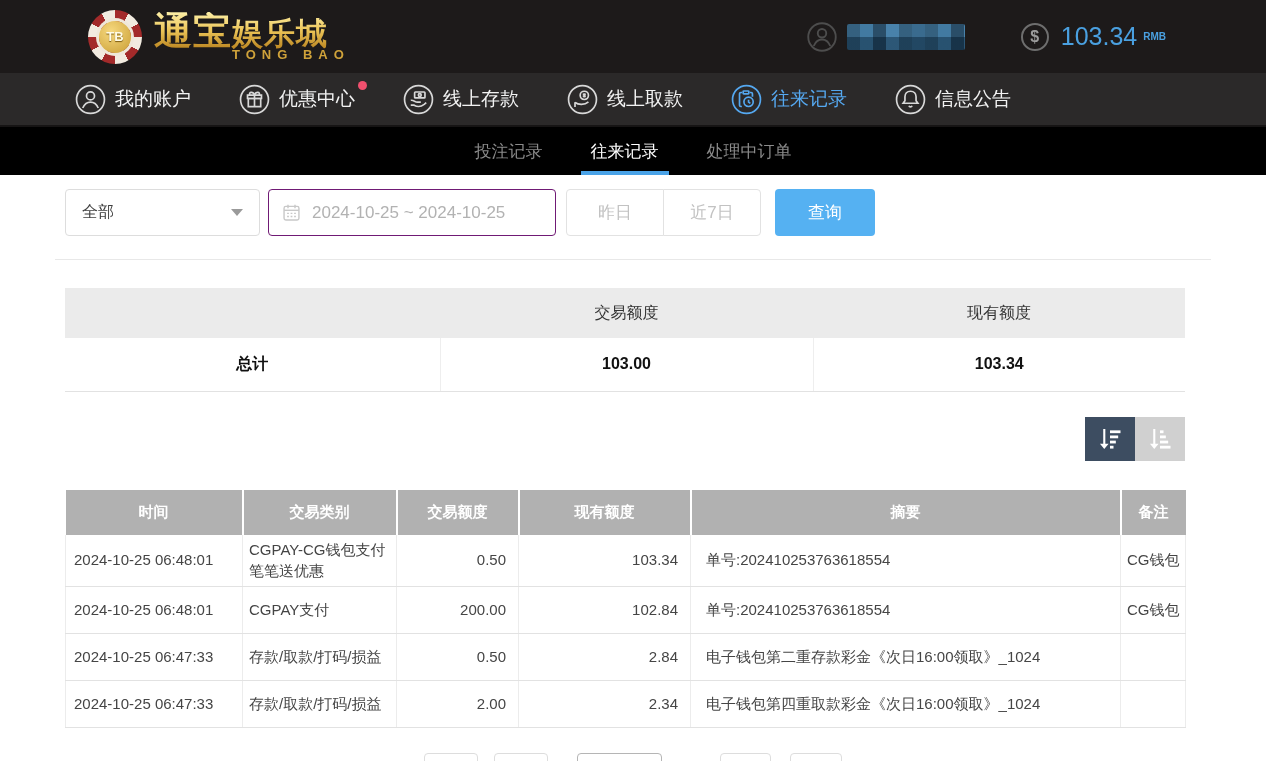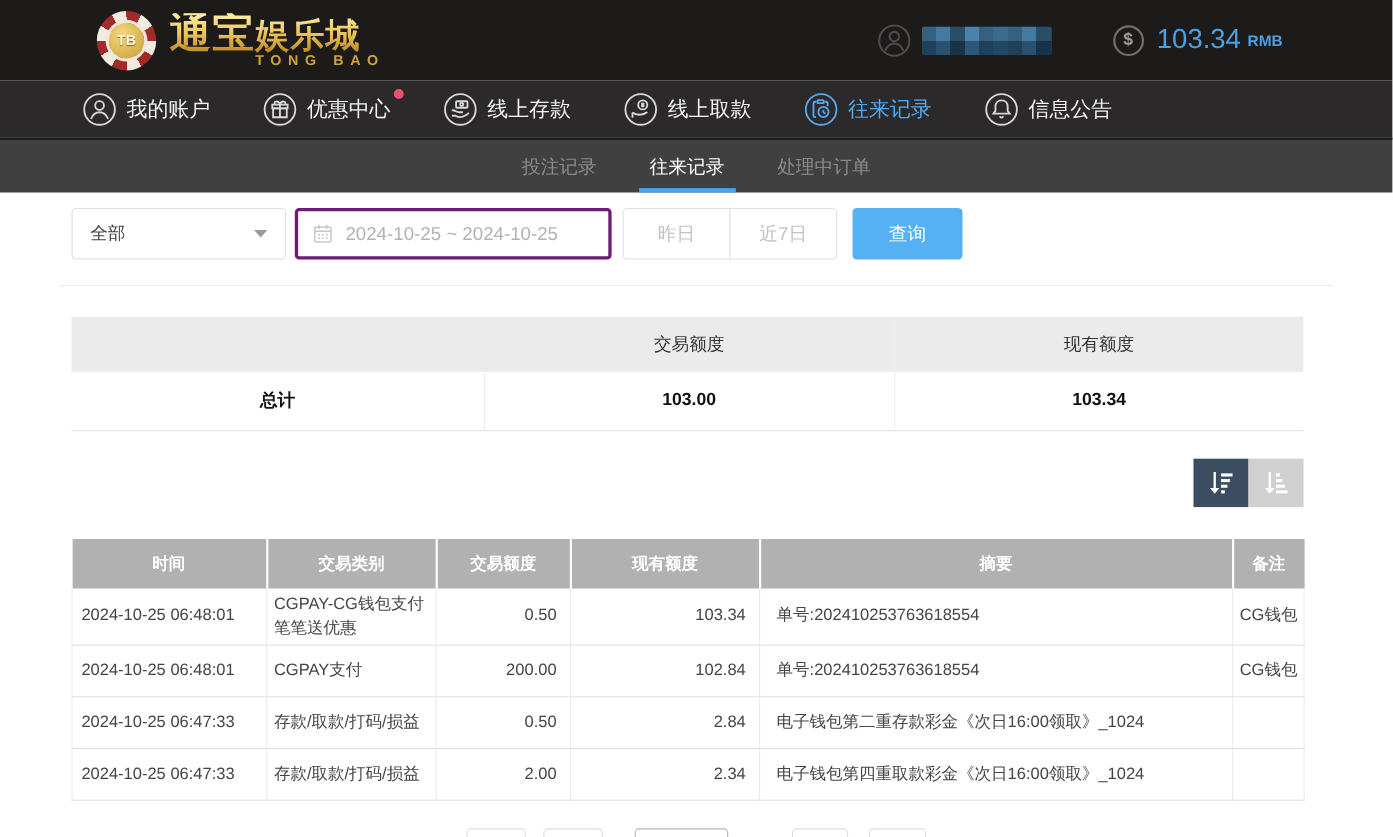--- a/index.html
+++ b/index.html
@@ -33,52 +33,52 @@
   .user-mosaic { width:118px; height:26px; margin-left:10px; border-radius:2px;
     background-image:
       repeating-linear-gradient(0deg, rgba(10,20,30,.35) 0 13px, rgba(255,255,255,.05) 13px 26px),
       repeating-linear-gradient(90deg,#2a5878 0 13px,#38739c 13px 26px,#1f4460 26px 39px,#417fa6 0,#3f7ba6 39px 52px,#2a5878 52px 65px,#2f6388 65px 78px);
   }
   .balance { display:flex; align-items:center; margin-left:56px; }
   .dollar-icon { width:28px; height:28px; border:2px solid #6e6e6e; border-radius:50%;
     color:#9c9c9c; font-size:16px; font-weight:bold; display:flex; align-items:center;
     justify-content:center; }
   .balance-amount { color:#4aa0e0; font-size:25px; margin-left:12px; }
-  .balance-cur { color:#4aa0e0; font-size:14px; margin-left:6px; font-weight:bold;text-align:center; }
+  .balance-cur { color:#4aa0e0; font-size:10px; margin-left:6px; font-weight:bold;text-align:center; }
 
   
   .mainnav { height:52px; background:#2b2929; display:flex; align-items:center;
     padding-left:75px; }
   .nav-item { display:flex; align-items:center; margin-right:48px; cursor:pointer;
     color:#f2f2f2; position:relative; }
   .nav-item .nicon { width:31px; height:31px; color:#d8d8d8; }
   .nav-item .nlabel { font-size:19px; margin-left:9px; }
   .nav-item.active { color:#55a8f0; }
   .nav-item.active .nicon { color:#55a8f0; }
   .nav-badge { position:absolute; top:-3px; right:-12px; width:9px; height:9px;
     border-radius:50%; background:#f0506e; }
 
   
-  .subtabs { height:50px; background:#404040; border-top:2px solid #161414;
+  .subtabs { height:50px; background:#000000; border-top:2px solid #161414;
     display:flex; justify-content:center; align-items:stretch; }
   .tab { font-size:17px; color:#8b8b8b; display:flex; align-items:center;
     margin:0 22px; cursor:pointer; position:relative; padding:0 2px; }
   .tab.active { color:#ffffff; }
   .tab.active::after { content:""; position:absolute; left:-8px; right:-8px; bottom:0;
     height:4px; background:#4aa3e8; }
 
   
   .content { background:#fff; }
   .filter-row { display:flex; align-items:center; margin:14px 0 0 65px; height:47px; }
   .select-box { width:195px; height:47px; border:1px solid #ddd; border-radius:4px;
     display:flex; align-items:center; padding:0 16px; font-size:16px; color:#404040;
     cursor:pointer; position:relative; }
   .caret { position:absolute; right:16px; width:0; height:0; border-left:6px solid transparent;
     border-right:6px solid transparent; border-top:7px solid #9a9a9a; }
-  .date-box { width:288px; height:47px; border:3px solid #701a75; border-radius:4px;
+  .date-box { width:288px; height:47px; border:1px solid #701a75; border-radius:4px;
     display:flex; align-items:center; padding:0 12px; margin-left:8px; cursor:pointer; }
   .cal-icon { width:21px; height:21px; color:#c8c8c8; flex:0 0 auto; }
   .date-text { font-size:17px; color:#b2b2b2; margin-left:10px; white-space:nowrap; }
   .seg { display:flex; margin-left:10px; }
   .seg button { width:98px; height:47px; background:#fff; font-size:17px;
     border:1px solid #e2e2e2; color:#c2c2c2; cursor:pointer;
     font-family:inherit; margin-left:-1px; }
   .seg button:first-child { margin-left:0; border-radius:4px 0 0 4px; }
   .seg button:last-child { border-radius:0 4px 4px 0; }
   .seg button.active { border:1px solid #4aa3e0; color:#4aa3e0; position:relative; z-index:1;

